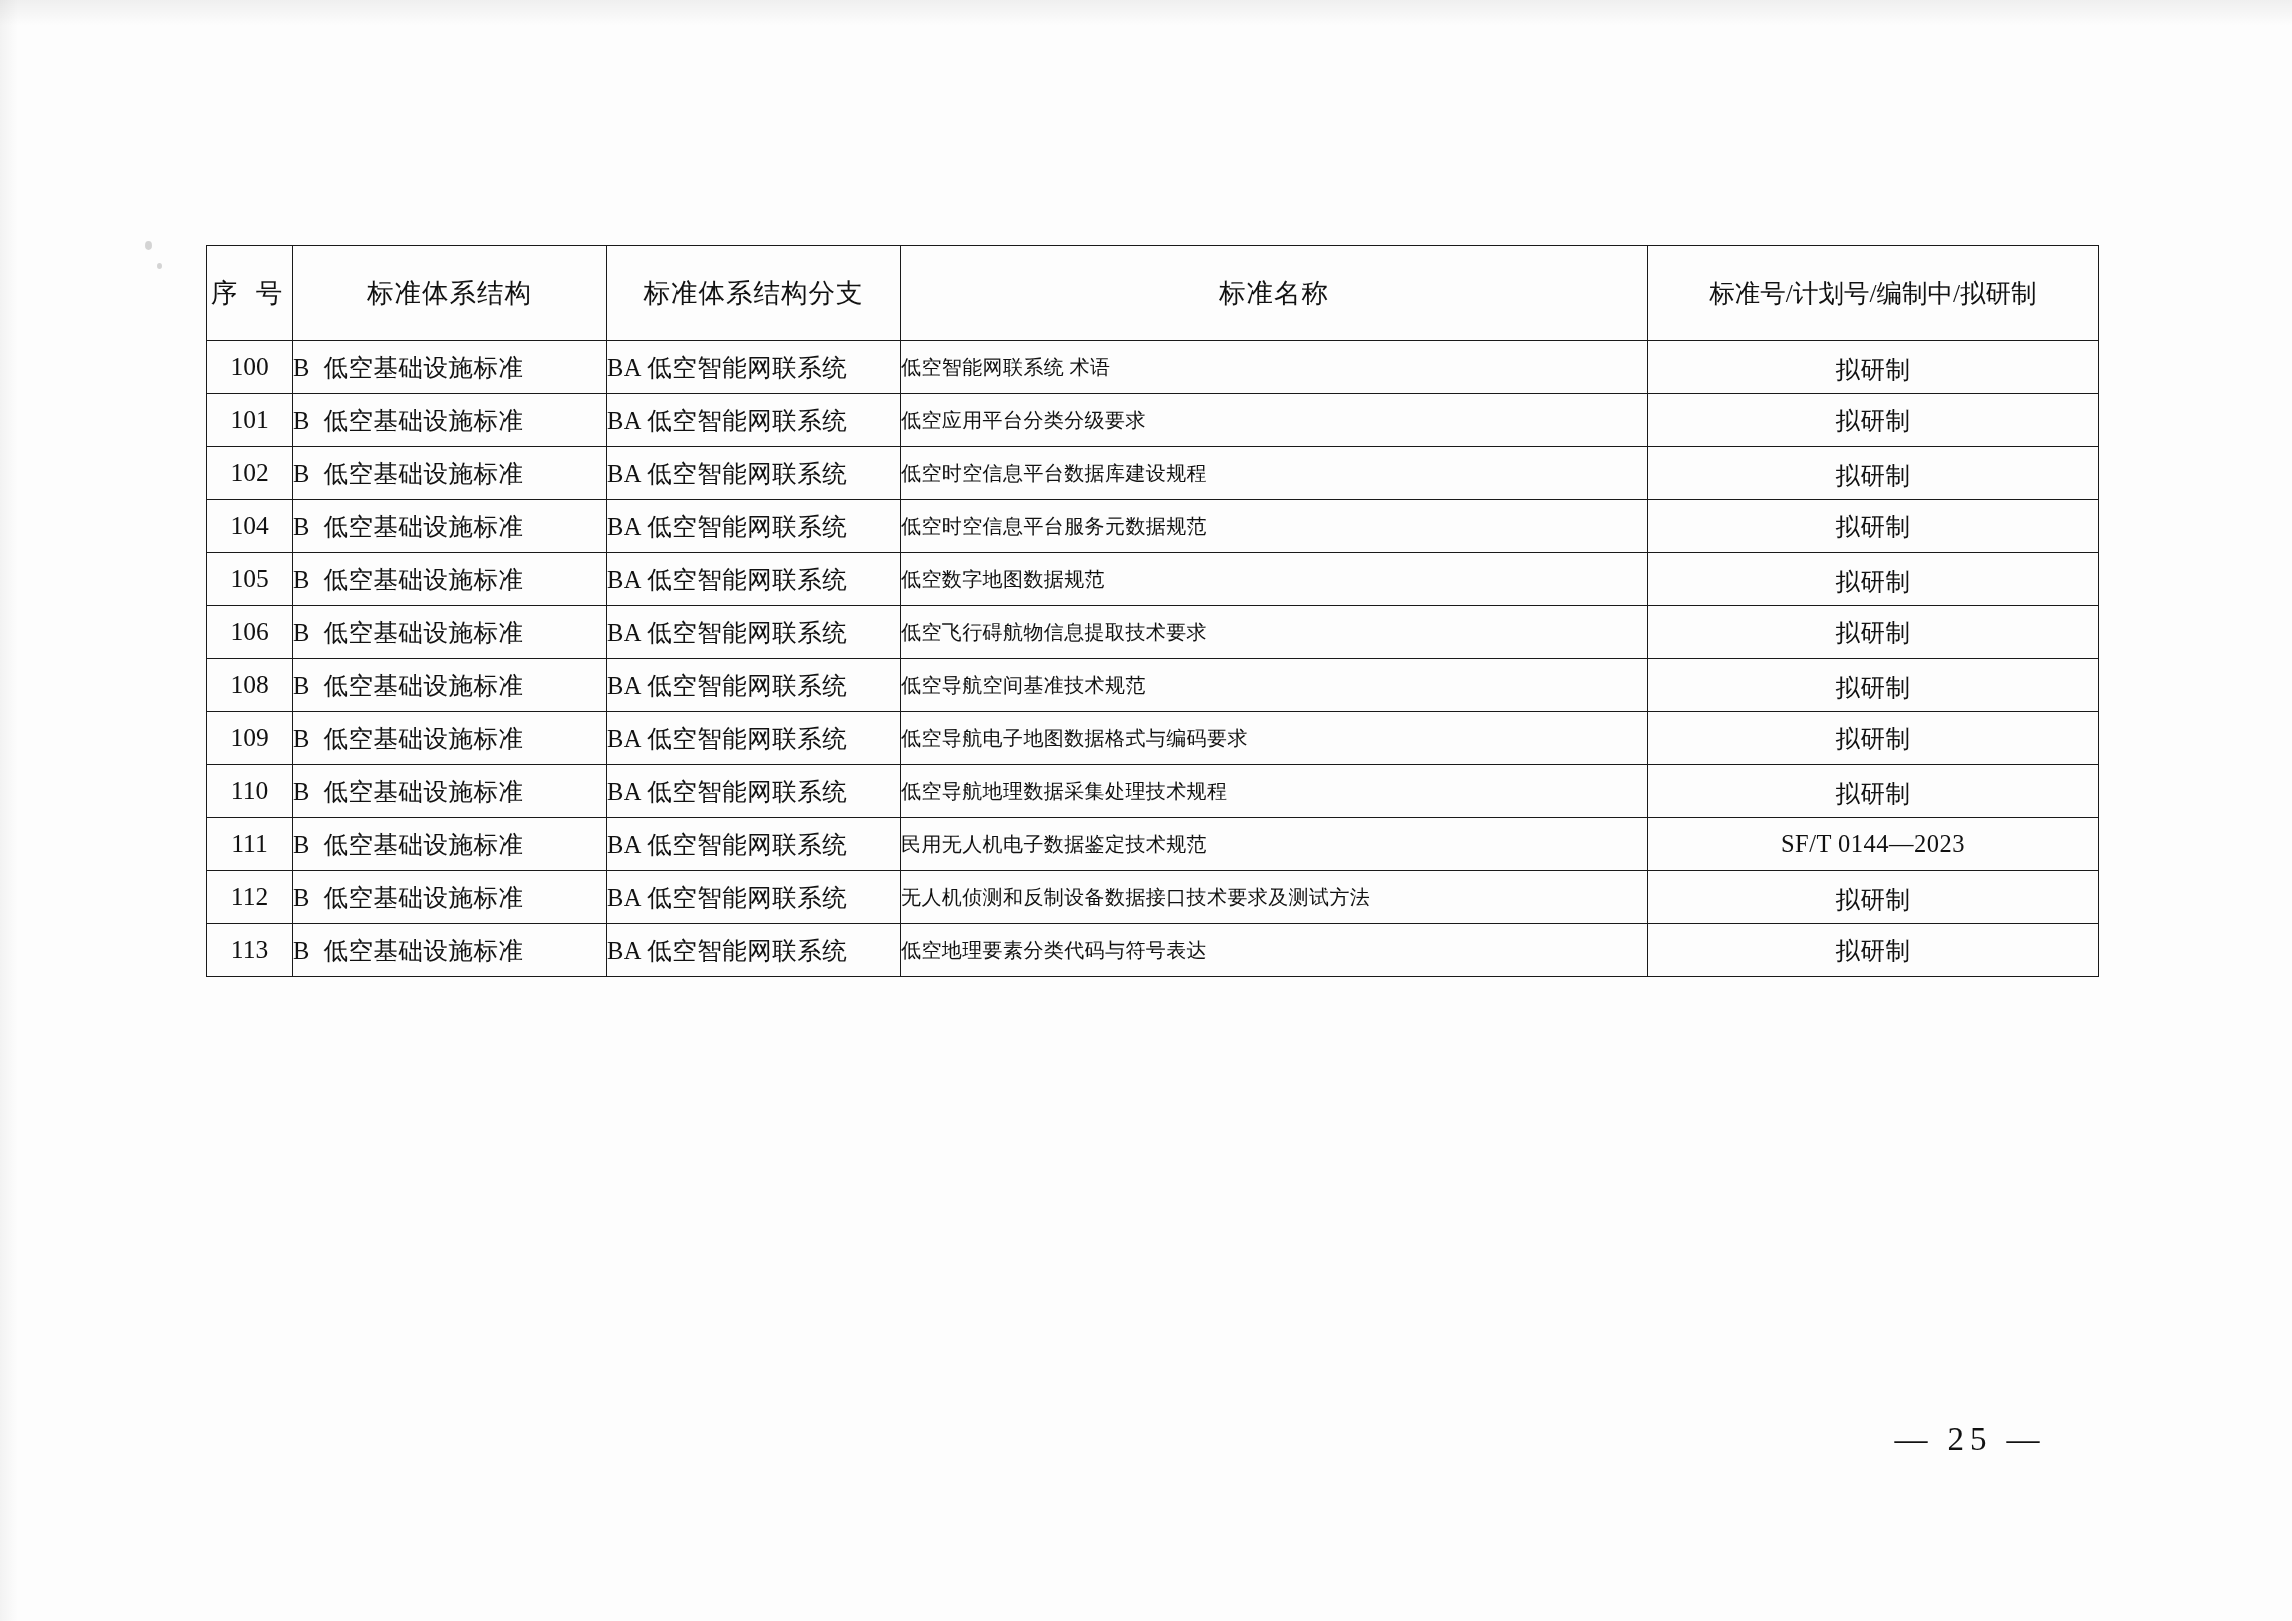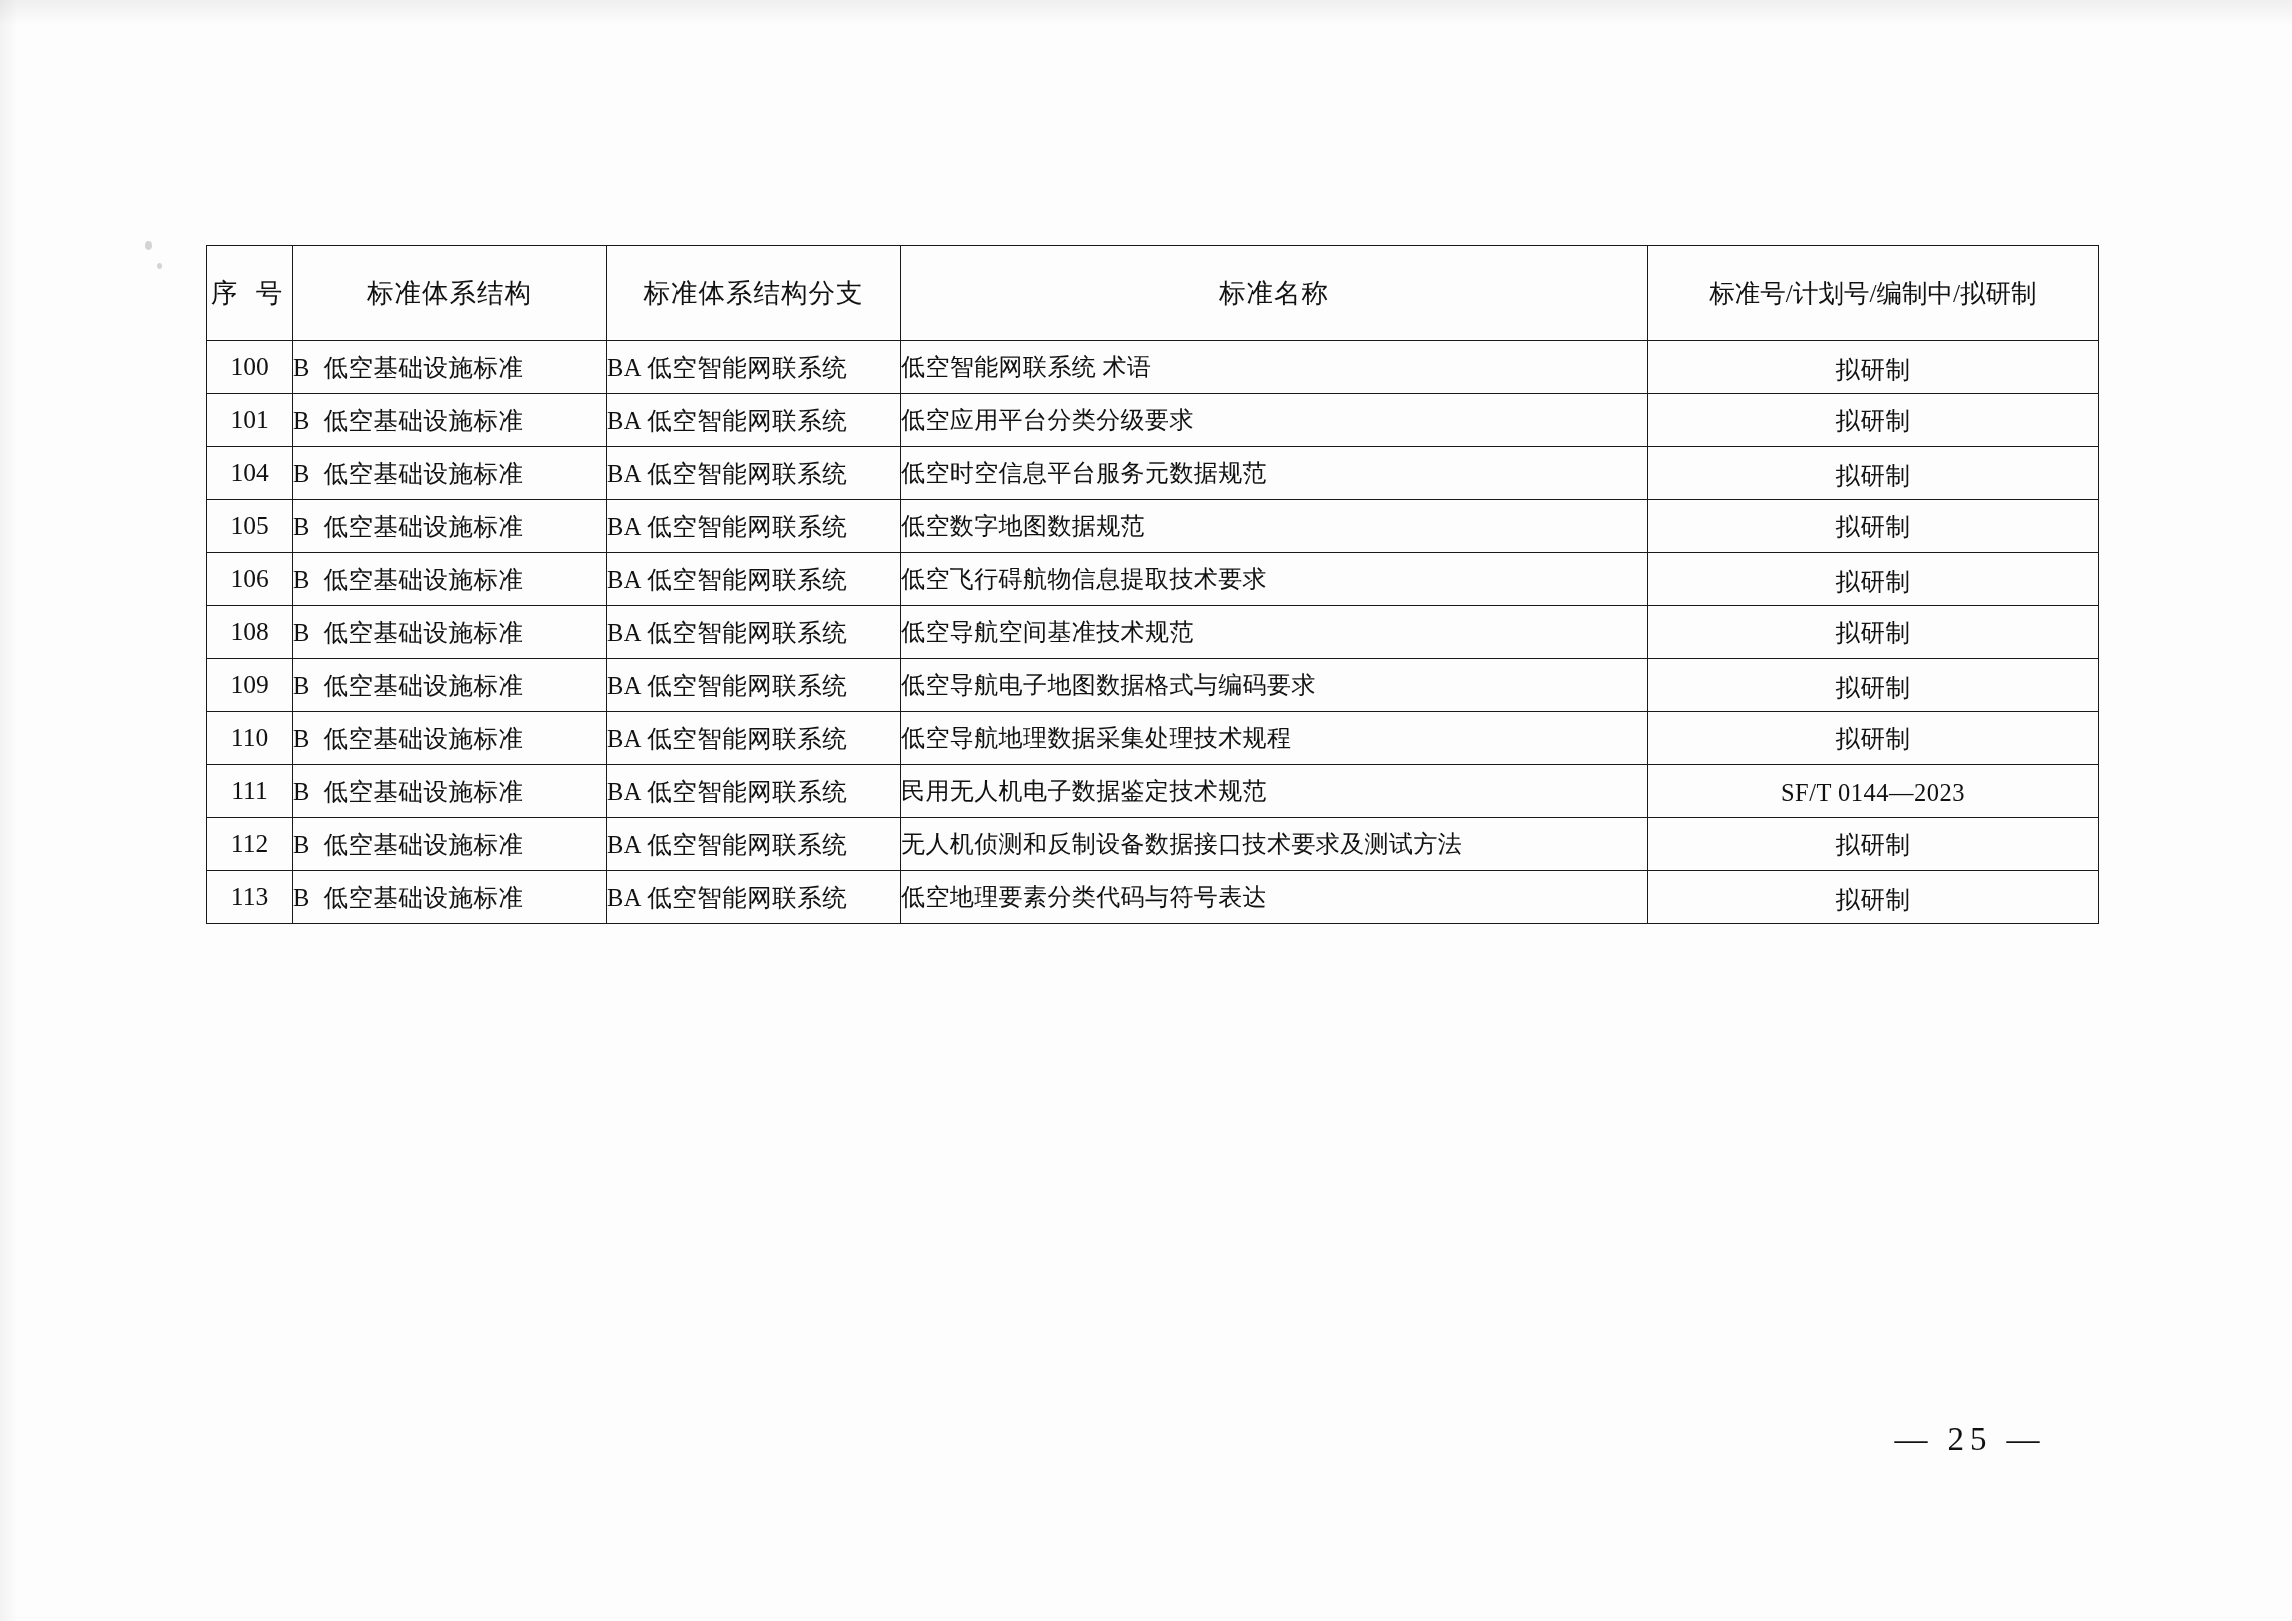--- a/index.html
+++ b/index.html
@@ -100,21 +100,21 @@
   }
   td.sys .sys-letter {
     margin-right: 13.7px;
   }
   td.branch {
     font-size: 24.5px;
     padding-left: 13.7px;
     letter-spacing: 0.5px;
   }
   td.name {
-    font-size: 24px;
+    font-size: 20px;
     padding-left: 15.7px;
     letter-spacing: 0.4px;
   }
   td.code {
     text-align: center;
     font-size: 24.5px;
     letter-spacing: 0.5px;
   }
 
   
@@ -194,20 +194,27 @@
             <td class="code">拟研制</td>
           </tr>
           <tr>
             <td class="idx">101</td>
             <td class="sys"><span class="sys-letter">B</span><span>低空基础设施标准</span></td>
             <td class="branch">BA 低空智能网联系统</td>
             <td class="name">低空应用平台分类分级要求</td>
             <td class="code">拟研制</td>
           </tr>
           <tr>
+            <td class="idx">102</td>
+            <td class="sys"><span class="sys-letter">B</span><span>低空基础设施标准</span></td>
+            <td class="branch">BA 低空智能网联系统</td>
+            <td class="name">低空时空信息平台数据库建设规程</td>
+            <td class="code">拟研制</td>
+          </tr>
+          <tr>
             <td class="idx">104</td>
             <td class="sys"><span class="sys-letter">B</span><span>低空基础设施标准</span></td>
             <td class="branch">BA 低空智能网联系统</td>
             <td class="name">低空时空信息平台服务元数据规范</td>
             <td class="code">拟研制</td>
           </tr>
           <tr>
             <td class="idx">105</td>
             <td class="sys"><span class="sys-letter">B</span><span>低空基础设施标准</span></td>
             <td class="branch">BA 低空智能网联系统</td>

